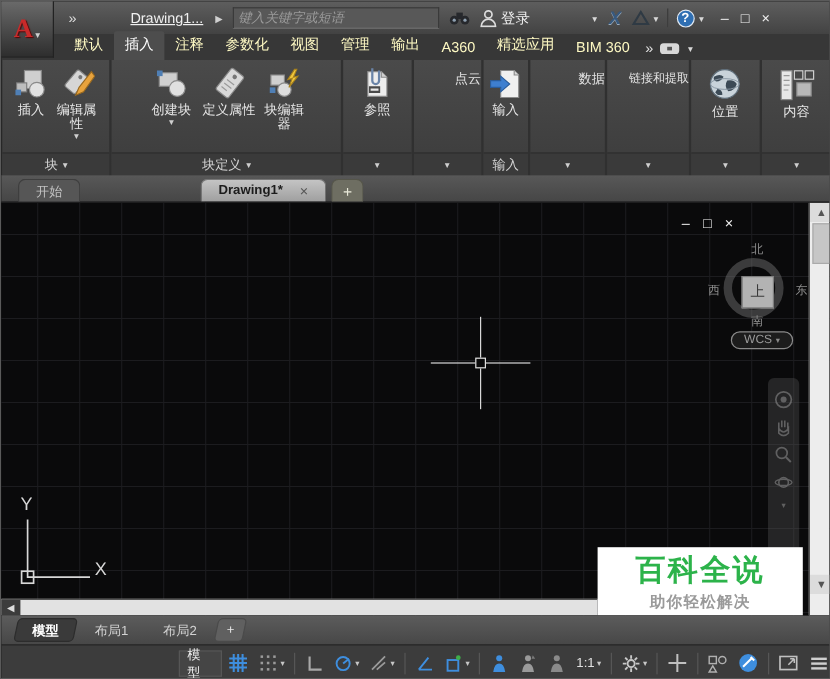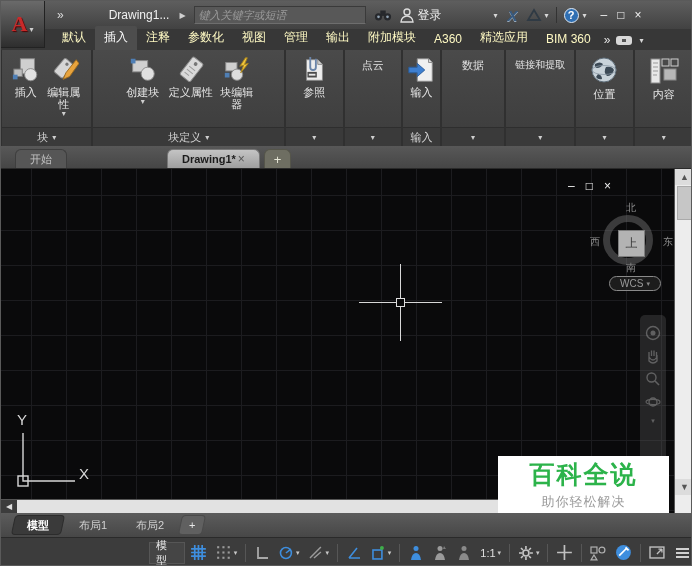--- a/index.html
+++ b/index.html
@@ -9,21 +9,21 @@
 
   
   .titlebar { position:absolute; left:0; top:0; width:692px; height:28px;
     background:linear-gradient(#5e5e5e,#424242); display:flex; align-items:center; color:#e8e8e8; }
   .logo { position:absolute; left:0; top:0; width:44px; height:47px; z-index:5;
     background:linear-gradient(#6a6a6a,#2e2e2e); border:1px solid #222; border-top:none; border-left:none;
     display:flex; align-items:center; justify-content:center; }
   .logo .a { font-size:22px; font-weight:bold; color:#c92a2a; text-shadow:1px 1px 1px #500; font-family:"Liberation Serif", serif; }
   .logo .dd { font-size:8px; color:#cfcfcf; margin:10px 0 0 2px; }
   .qa-expand { margin-left:56px; font-size:12px; color:#dcdcdc; letter-spacing:-1px; }
-  .doc-title { margin-left:46px; font-size:12px; color:#f0f0f0; }
+  .doc-title { margin-left:46px; font-size:12px; color:#f0f0f0;text-decoration:underline; }
   .t-arrow { margin-left:10px; font-size:8px; color:#d0d0d0; }
   .search-box { margin-left:8px; width:172px; height:18px; background:#585858; border:1px solid #3a3a3a;
     border-bottom-color:#6e6e6e; display:flex; align-items:center; }
   .search-box input { width:100%; height:16px; background:transparent; border:none; outline:none;
     color:#cfcfcf; font-style:italic; font-size:11px; padding:0 4px; font-family:Liberation Sans, sans-serif; }
   .search-box input::placeholder { color:#9a9a9a; }
   .tbar-ic { display:flex; align-items:center; margin-left:8px; }
   .login-label { font-size:12px; color:#f0f0f0; margin-left:4px; }
   .tiny-caret { font-size:8px; color:#d8d8d8; }
   .x-logo { font-weight:bold; font-size:15px; color:#37597e; text-shadow:0 1px 0 #9ab; font-style:italic; }
@@ -47,29 +47,29 @@
   .panel { position:relative; background:linear-gradient(#4a4a4a,#3c3c3c); height:96px;
     display:flex; flex-direction:column; }
   .panel-body { flex:1; display:flex; justify-content:center; align-items:flex-start; padding-top:3px; }
   .panel-footer { height:19px; background:#3a3a3a; border-top:1px solid #2e2e2e;
     display:flex; align-items:center; justify-content:center; gap:4px; font-size:11px; color:#d4d4d4; }
   .panel-footer .pf-caret { font-size:8px; color:#cfcfcf; }
   .rbtn { display:flex; flex-direction:column; align-items:center; padding:2px 2px; color:#e6e6e6;
     font-size:11px; line-height:12px; text-align:center; }
   .rbtn .lbl { margin-top:1px; }
   .rbtn .caret { font-size:8px; color:#cfcfcf; line-height:8px; }
-  .coll-title { position:absolute; top:8px; left:0; width:100%; text-align:center; font-size:11px; color:#e2e2e2; }
+  .coll-title { position:absolute; top:8px; left:0; width:100%; text-align:right; font-size:11px; color:#e2e2e2; }
 
   
   .filetabs { position:absolute; left:0; top:145px; width:692px; height:23px;
     background:linear-gradient(#585858,#464646); display:flex; align-items:flex-end; padding-left:14px; border-bottom:1px solid #2a2a2a;}
   .ftab { height:19px; display:flex; align-items:center; padding:0 14px; font-size:11px;
     border-radius:6px 6px 0 0; margin-right:4px; }
   .ftab.start { background:#565656; color:#c2c2c2; border:1px solid #3e3e3e; border-bottom:none;margin-top:38px; }
-  .ftab.activedoc { background:linear-gradient(#c4c4c4,#9f9f9f); color:#1c1c1c; font-weight:bold; border:1px solid #777; border-bottom:none; gap:2px; }
+  .ftab.activedoc { background:linear-gradient(#c4c4c4,#9f9f9f); color:#1c1c1c; font-weight:bold; border:1px solid #777; border-bottom:none; gap:14px; }
   .ftab.activedoc .fclose { font-weight:normal; color:#555; font-size:12px; }
   .ftab.newtab { background:#6e6e62; color:#e8e8d8; padding:0 9px; font-size:13px; border:1px solid #55554a; border-bottom:none; }
 
   
   .canvas { position:absolute; left:0; top:168px; width:692px; height:344px; background:#0a0a0b;
     background-image:linear-gradient(#1c1c1f 1px, transparent 1px), linear-gradient(90deg,#1c1c1f 1px, transparent 1px);
     background-size:35px 35px; background-position:-5px -9px; overflow:hidden; }
   .canv-winbtns { position:absolute; right:82px; top:10px; display:flex; gap:11px; color:#f2f2f2; font-size:12px; }
   .vcube-ring { position:absolute; left:602px; top:46px; width:50px; height:50px; border-radius:50%;
     border:7px solid rgba(120,120,120,.45); }
@@ -91,21 +91,21 @@
   .hscroll { position:absolute; left:0; top:330px; width:497px; height:14px; background:#e2e2e2; border-top:1px solid #555; }
   .hscroll .left { position:absolute; left:0; top:0; width:16px; height:13px; background:#3c3c3c; color:#ddd;
     font-size:8px; text-align:center; line-height:13px; }
   .ucs { position:absolute; left:4px; top:240px; }
   .crosshair-h { position:absolute; left:358px; top:133px; width:83px; height:1px; background:#d8d8d8; }
   .crosshair-v { position:absolute; left:399px; top:95px; width:1px; height:77px; background:#d8d8d8; }
   .pickbox { position:absolute; left:395px; top:129px; width:9px; height:9px; border:1px solid #e0e0e0; background:#0a0a0b; }
   .watermark { position:absolute; left:497px; top:287px; width:171px; height:57px; background:#ffffff;
     display:flex; flex-direction:column; align-items:center; justify-content:center; }
   .wm-title { font-size:25px; font-weight:bold; letter-spacing:2px; }
-  .wm-sub { font-size:13px; color:#9a9a9a; margin-top:2px; letter-spacing:1px; }
+  .wm-sub { font-size:13px; color:#9a9a9a; margin-top:2px; letter-spacing:1px;font-weight:bold; }
 
   
   .layoutbar { position:absolute; left:0; top:512px; width:692px; height:24px;
     background:linear-gradient(#5c5c5c,#474747); display:flex; align-items:center; padding-left:12px; }
   .ltab { height:20px; display:flex; align-items:center; padding:0 13px; font-size:11px; color:#d2d2d2;
     transform:skewX(-12deg); border-radius:4px; margin-right:3px; }
   .ltab > span { transform:skewX(12deg); }
   .ltab.active { background:#3a3a3a; color:#ffffff; font-weight:bold; border:1px solid #2c2c2c; }
   .ltab.plus { padding:0 8px; background:#606060; border:1px solid #4a4a4a; color:#e8e8e8; }
 
@@ -176,21 +176,20 @@
   </div>
 
   <div class="tabrow">
     <span class="rtab">默认</span>
     <span class="rtab active">插入</span>
     <span class="rtab">注释</span>
     <span class="rtab">参数化</span>
     <span class="rtab">视图</span>
     <span class="rtab">管理</span>
     <span class="rtab">输出</span>
-    <span class="rtab">附加模块</span>
     <span class="rtab">A360</span>
     <span class="rtab">精选应用</span>
     <span class="rtab">BIM 360</span>
     <span class="tabrow-right">
       <span class="chev">»</span>
       <svg width="18" height="11" viewBox="0 0 18 11">
         <rect x="1" y="1" width="16" height="9" rx="3" fill="#d8d8d8"></rect>
           <rect x="7" y="4" width="4" height="3" fill="#555"></rect>
       </svg>
       <span class="tiny-caret">▾</span>

